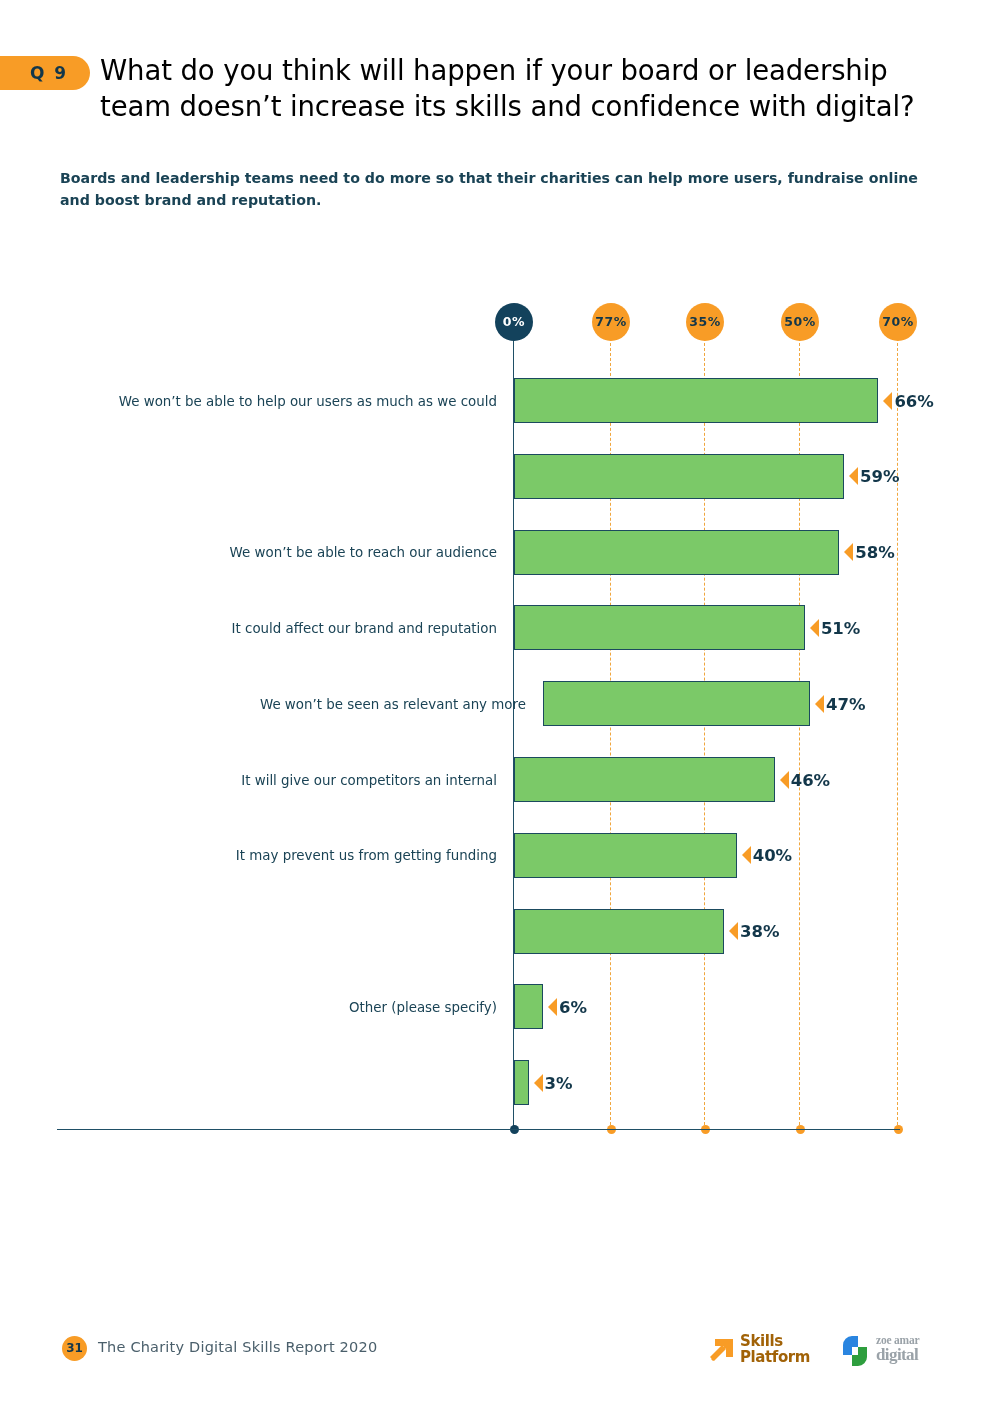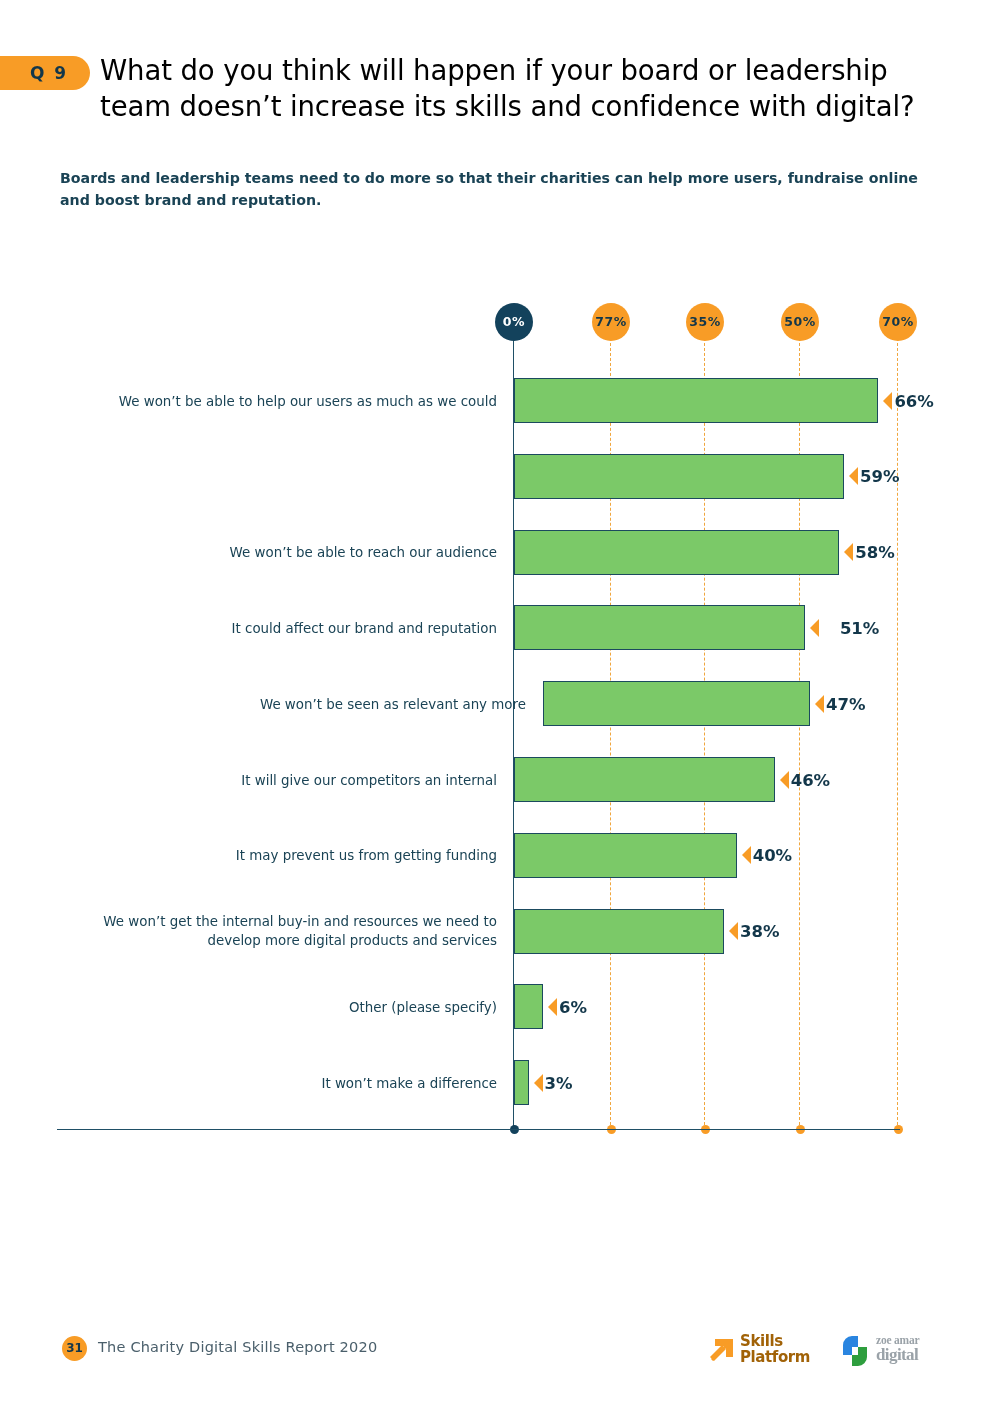--- a/index.html
+++ b/index.html
@@ -302,54 +302,52 @@
       <div class="bar-row" style="top: 529.6px;">
         <div class="bar-label">We won’t be able to reach our audience</div>
         <div class="bar-rect" style="width: 325.2px;"></div>
         <div class="bar-arrow" style="left: 844.2px;"></div>
         <div class="bar-value" style="left: 855.2px;">58%</div>
       </div>
       <div class="bar-row" style="top: 605.4px;">
         <div class="bar-label">It could affect our brand and reputation</div>
         <div class="bar-rect" style="width: 290.9px;"></div>
         <div class="bar-arrow" style="left: 809.9px;"></div>
-        <div class="bar-value" style="left: 820.9px; margin-left: 19px;">51%</div>
+        <div class="bar-value" style="left: 820.9px;">51%</div>
       </div>
       <div class="bar-row" style="top: 681.2px; margin-left: 29px;">
         <div class="bar-label">We won’t be seen as relevant any more</div>
         <div class="bar-rect" style="width: 267px;"></div>
         <div class="bar-arrow" style="left: 786px;"></div>
         <div class="bar-value" style="left: 797px;">47%</div>
       </div>
       <div class="bar-row" style="top: 757px;">
         <div class="bar-label">It will give our competitors an internal</div>
         <div class="bar-rect" style="width: 260.667px;"></div>
         <div class="bar-arrow" style="left: 779.667px;"></div>
         <div class="bar-value" style="left: 790.667px;">46%</div>
       </div>
       <div class="bar-row" style="top: 832.8px;">
         <div class="bar-label">It may prevent us from getting funding</div>
         <div class="bar-rect" style="width: 222.667px;"></div>
         <div class="bar-arrow" style="left: 741.667px;"></div>
         <div class="bar-value" style="left: 752.667px;">40%</div>
       </div>
       <div class="bar-row" style="top: 908.6px;">
-        <div class="bar-label">We won’t get the internal buy-in and resources we need to develop more digital products and services</div>
         <div class="bar-rect" style="width: 210px;"></div>
         <div class="bar-arrow" style="left: 729px;"></div>
         <div class="bar-value" style="left: 740px;">38%</div>
       </div>
       <div class="bar-row" style="top: 984.4px;">
         <div class="bar-label">Other (please specify)</div>
         <div class="bar-rect" style="width: 29.1px;"></div>
         <div class="bar-arrow" style="left: 548.1px;"></div>
         <div class="bar-value" style="left: 559.1px;">6%</div>
       </div>
       <div class="bar-row" style="top: 1060.2px;">
-        <div class="bar-label">It won’t make a difference</div>
         <div class="bar-rect" style="width: 14.55px;"></div>
         <div class="bar-arrow" style="left: 533.55px;"></div>
         <div class="bar-value" style="left: 544.55px;">3%</div>
       </div>
     </div>
 </div>
 
 <div id="footer">
   <div id="page-badge">31</div>
   <div id="footer-text">The Charity Digital Skills Report 2020</div>

